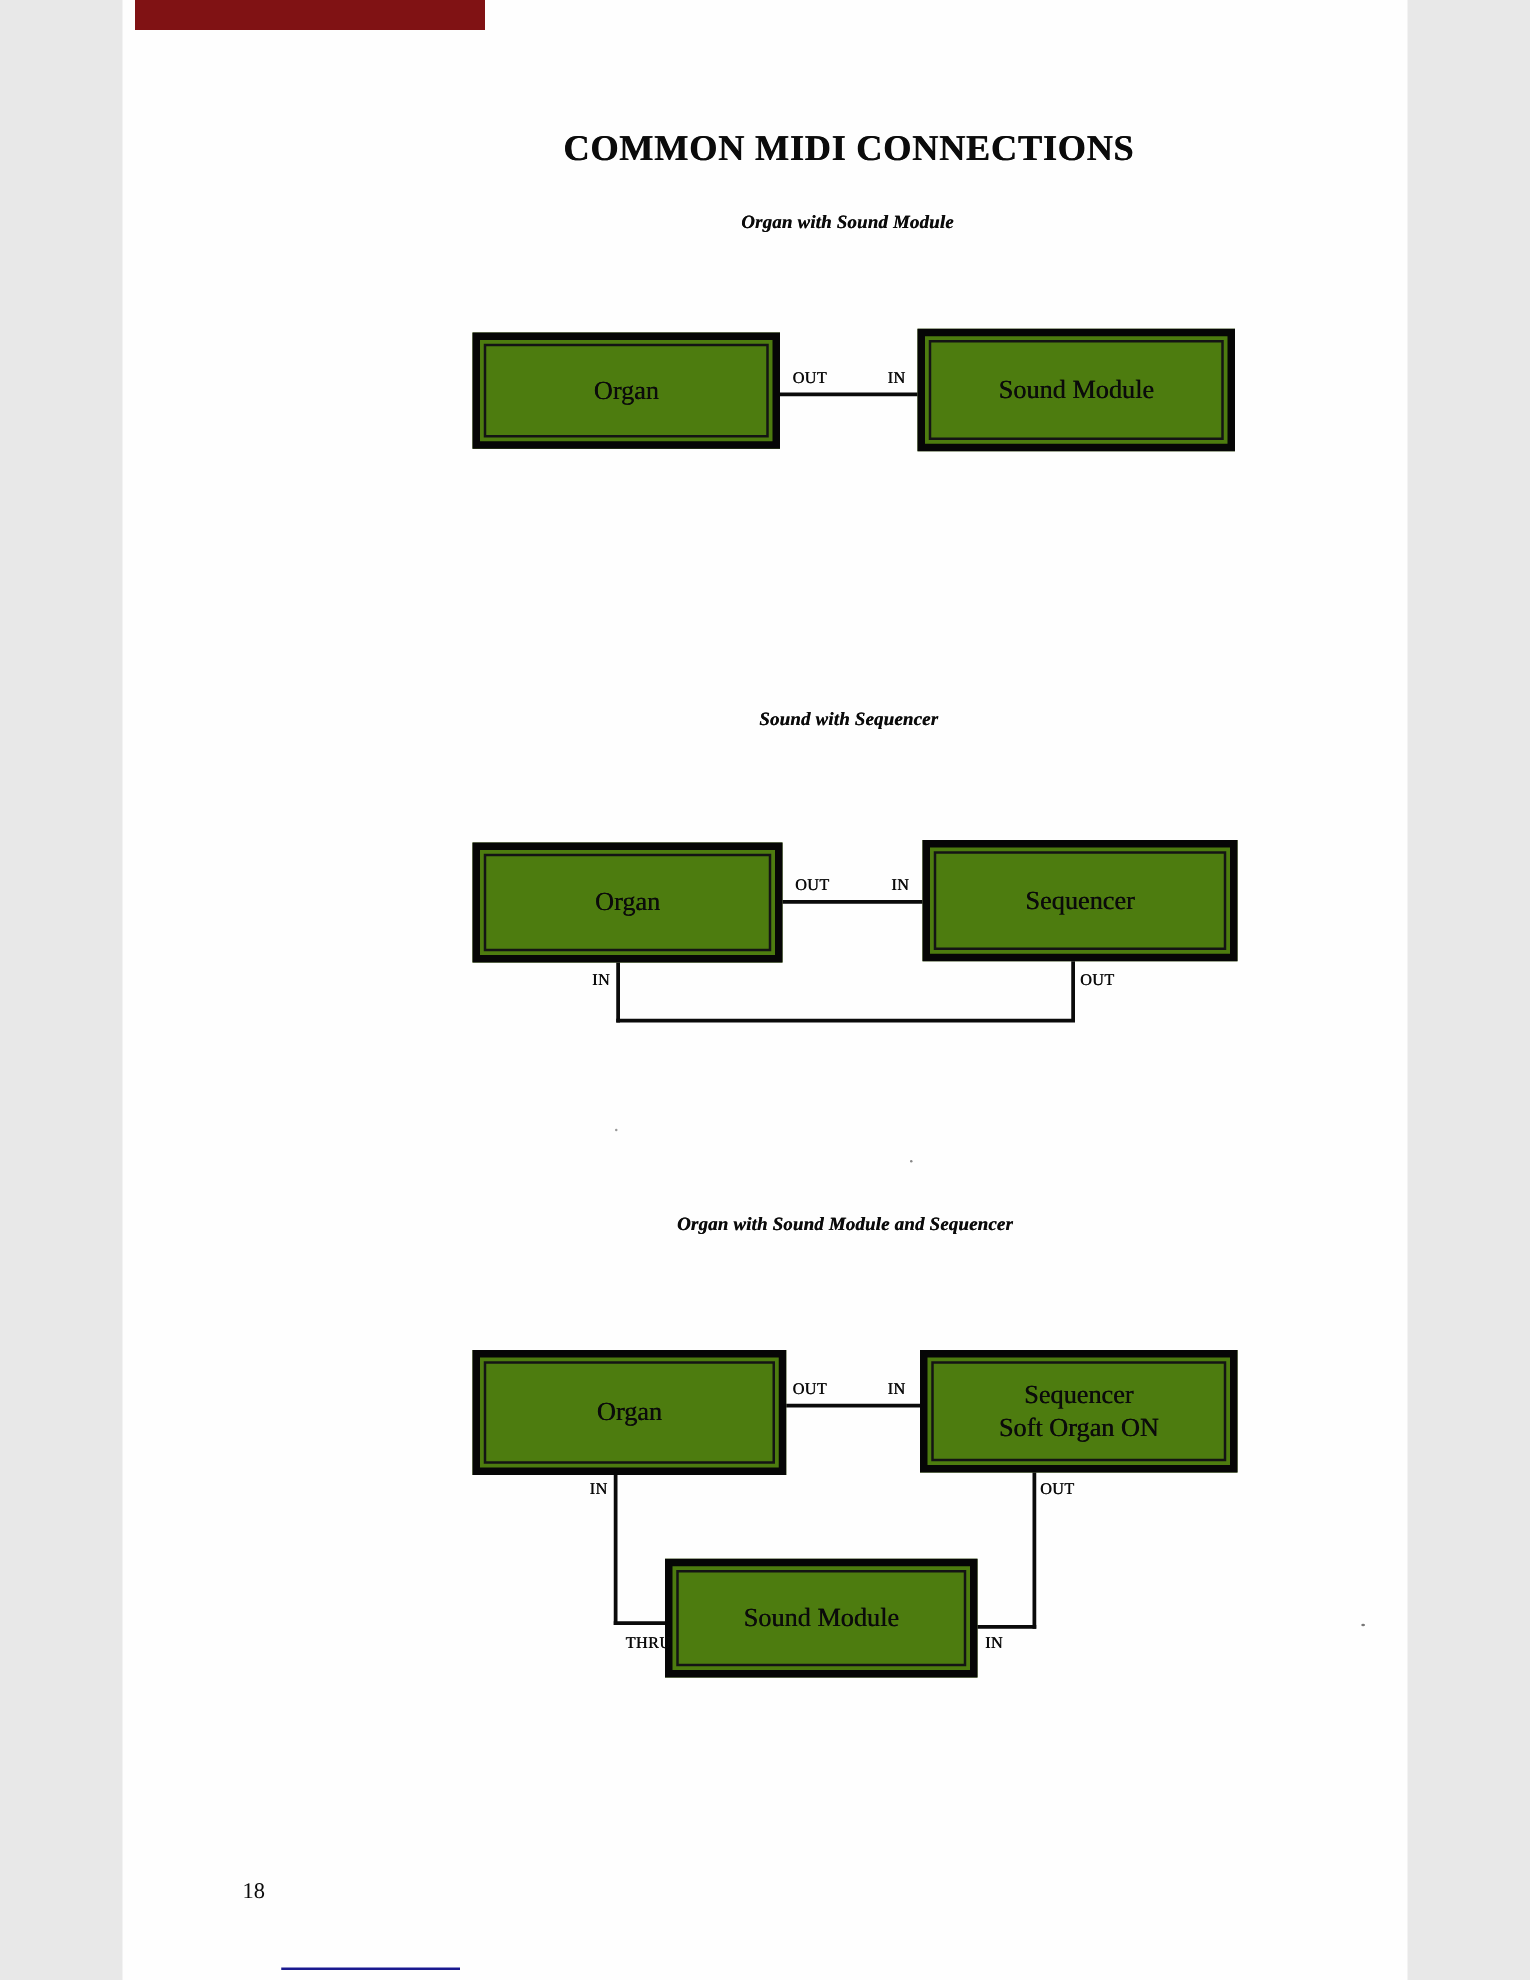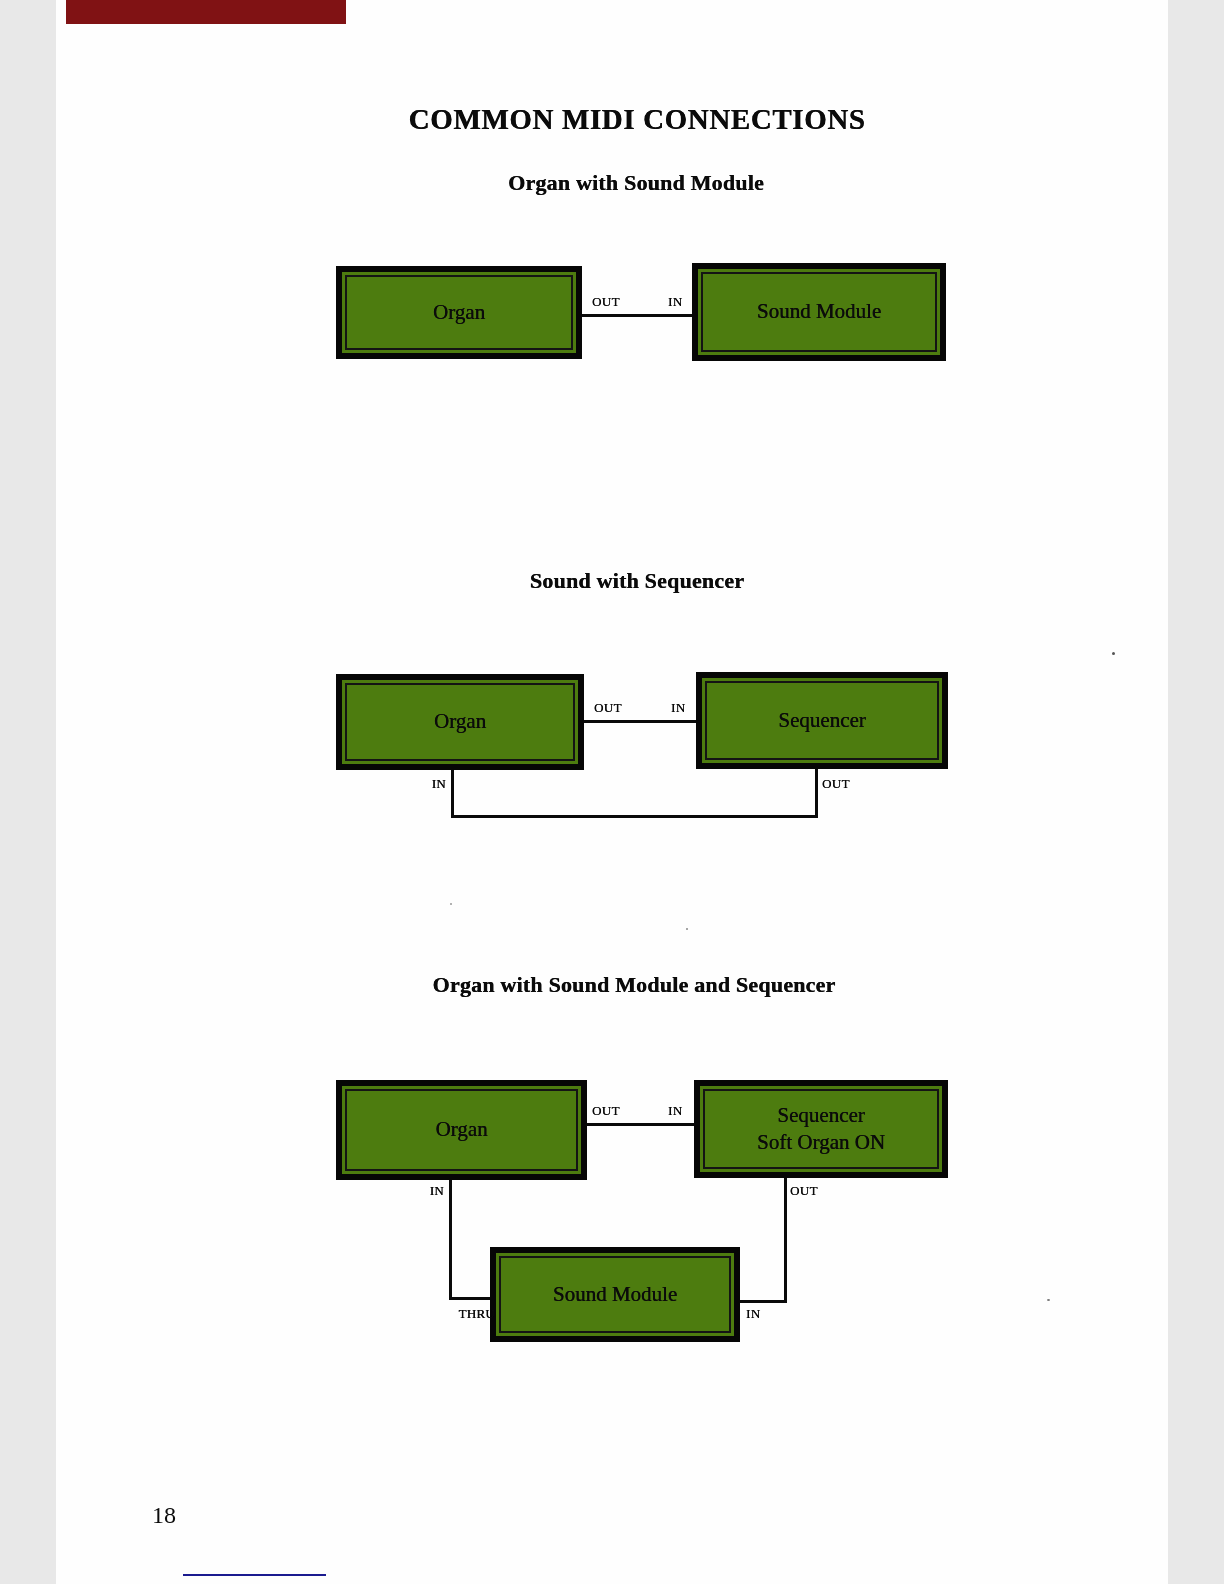--- a/index.html
+++ b/index.html
@@ -1,33 +1,34 @@
 <!DOCTYPE html>
 <html><head>
 <meta charset="utf-8">
 <style>
   html,body{margin:0;padding:0;background:#e8e8e8;}
   .page{
     position:relative;
-    width:1112px;height:1584px;
+    width:1028px;height:1584px;
     background:#fefefe;
     font-family:"Liberation Serif", serif;
     color:#0b0b0b;
     overflow:hidden;
     margin:0 auto;
   }
   .abs{position:absolute;}
   .center-h{transform:translateX(-50%);white-space:nowrap;}
   .doc-title{
     font-size:29px;font-weight:bold;letter-spacing:0.6px;
     text-shadow:0.4px 0 0 currentColor;
   }
   .section-heading{
-    font-size:22px;font-weight:bold;letter-spacing:0.2px;
+    font-size:15px;font-weight:bold;letter-spacing:0.2px;
     text-shadow:0.3px 0 0 currentColor;
+    font-style:italic;
   }
   .dbox{
     position:absolute;
     border:6px solid #060606;
     background:#4d7c0f;
     padding:3px;
     box-sizing:border-box;
   }
   .dbox-inner{
     border:2px solid #141414;
@@ -40,21 +41,21 @@
     text-shadow:0.35px 0 0 currentColor;
   }
   .wire{position:absolute;background:#0a0a0a;}
   .port{
     position:absolute;
     font-size:13px;letter-spacing:0.3px;
     line-height:1;
     text-shadow:0.3px 0 0 currentColor;
   }
   .port.right-align{transform:translateX(-100%);}
-  .page-number{font-size:24px;}
+  .page-number{font-size:18px;}
   .top-bar{
     position:absolute;left:10px;top:0;
     width:280px;height:24px;
     background:#801214;
   }
   .footer-line{
     position:absolute;left:127px;top:1574px;
     width:143px;height:2px;
     background:#1a1a8f;
   }

